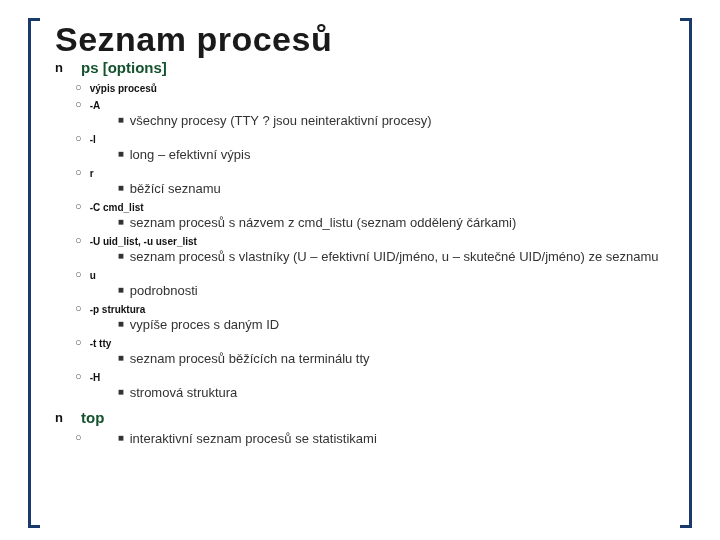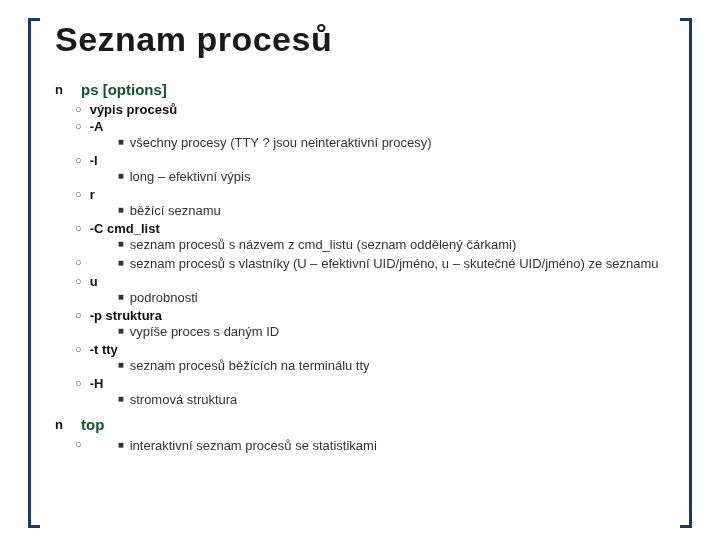--- a/index.html
+++ b/index.html
@@ -40,21 +40,20 @@
       position: absolute;
       left: 55px;
       top: 20px;
       right: 55px;
     }
 
     .title {
       font-size: 34px;
       font-weight: bold;
       color: #1a1a1a;
-      margin-bottom: 22px;
       letter-spacing: 0.5px;
     }
 
     .main-list {
       list-style: none;
     }
 
     .main-item {
       margin-bottom: 8px;
     }
@@ -79,21 +78,21 @@
 
     .sub-bullet {
       color: #555;
       margin-right: 8px;
       font-size: 11px;
       margin-top: 1px;
       flex-shrink: 0;
     }
 
     .sub-label {
-      font-size: 13px;
+      font-size: 10px;
       font-weight: bold;
       color: #111;
     }
 
     .detail-list {
       list-style: none;
       margin-left: 28px;
       margin-top: 1px;
     }
 
@@ -183,21 +182,21 @@
             <span class="sub-bullet">○</span>
             <div><span class="sub-label">-C cmd_list</span><ul class="detail-list">
                 <li class="detail-item">
                   <span class="detail-bullet">■</span>
                   <span class="detail-text">seznam procesů s názvem z cmd_listu (seznam oddělený čárkami)</span>
                 </li>
               </ul></div>
           </li>
           <li class="sub-item">
             <span class="sub-bullet">○</span>
-            <div><ul class="detail-list">
+            <div><span class="sub-label">-U uid_list, -u user_list</span><ul class="detail-list">
                 <li class="detail-item">
                   <span class="detail-bullet">■</span>
                   <span class="detail-text">seznam procesů s vlastníky (U – efektivní UID/jméno, u – skutečné UID/jméno) ze seznamu</span>
                 </li>
               </ul></div>
           </li>
           <li class="sub-item">
             <span class="sub-bullet">○</span>
             <div><span class="sub-label">u</span><ul class="detail-list">
                 <li class="detail-item">

